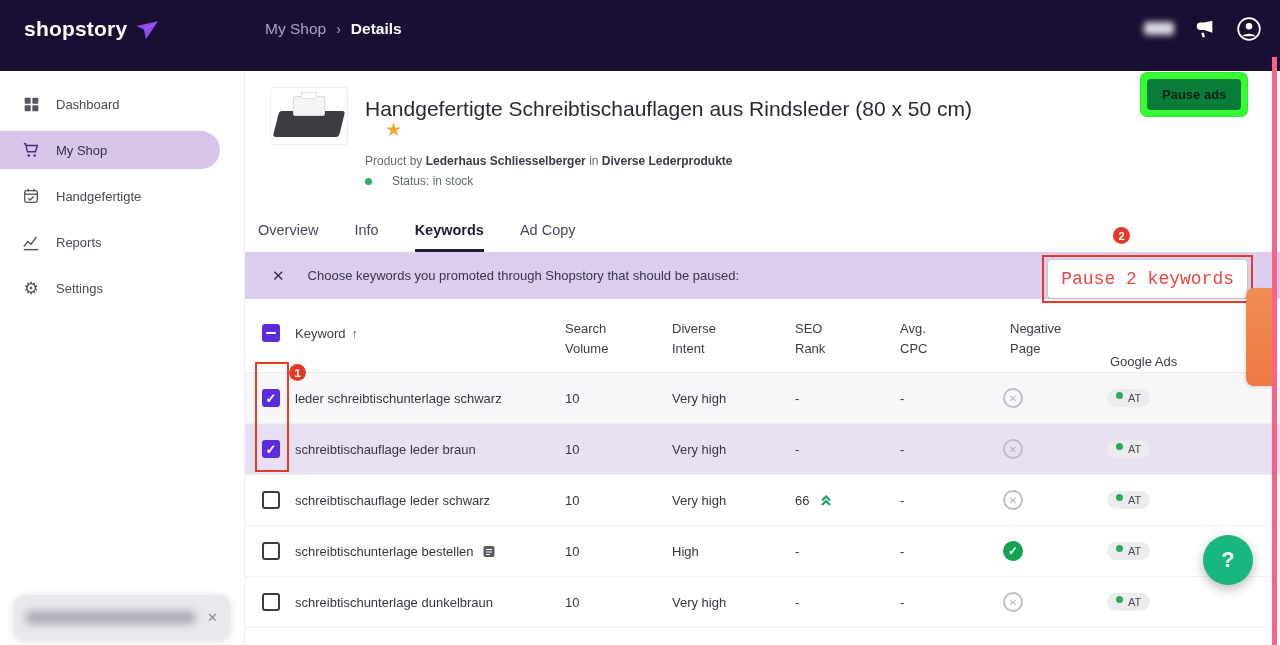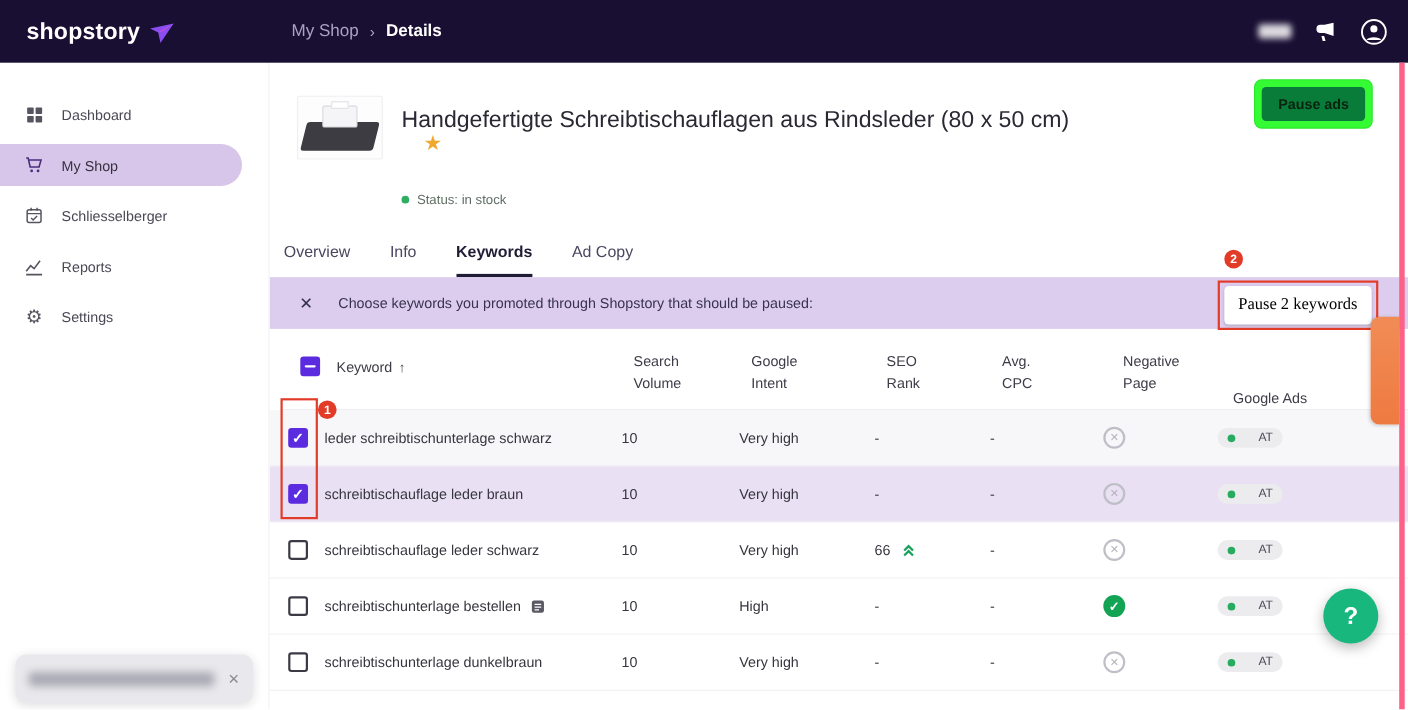--- a/index.html
+++ b/index.html
@@ -1,20 +1,20 @@
 <!DOCTYPE html>
 <html><head>
 <meta charset="utf-8">
 <style>
   * { box-sizing: border-box; margin: 0; padding: 0; }
   html,body { width:1280px; height:645px; }
   body { position:relative; overflow:hidden; background:#fff; font-family:"Liberation Sans",sans-serif; }
 
   
-  .topbar { position:absolute; top:0; left:0; right:0; height:57px; background:#190f33; z-index:30; }
+  .topbar { position:absolute; top:0; left:0; right:0; height:71px; background:#190f33; z-index:30; }
   .logo { position:absolute; left:24px; top:0; height:57px; display:flex; align-items:center; gap:7px; }
   .logo-text { color:#fff; font-size:21px; font-weight:700; letter-spacing:.2px; }
   .plane-icon { width:24px; height:24px; transform:rotate(12deg); }
   .breadcrumb { position:absolute; left:265px; top:0; height:57px; display:flex; align-items:center; gap:10px; font-size:15.5px; }
   .bc-parent { color:#a9a2c4; }
   .bc-sep { color:#a9a2c4; font-size:14px; }
   .bc-current { color:#fff; font-weight:700; }
   .topbar-right { position:absolute; right:18px; top:0; height:57px; display:flex; align-items:center; gap:20px; }
   .blur-blob { width:30px; height:13px; background:rgba(255,255,255,.85); border-radius:3px; filter:blur(3px); }
 
@@ -37,51 +37,51 @@
 
   .prod-img { position:absolute; left:25px; top:30px; width:78px; height:58px; background:#fdfdfd; border:1px solid #efeff2; border-radius:2px; overflow:hidden; }
   .prod-img .mat { position:absolute; left:5px; bottom:7px; width:66px; height:26px; background:#3d3c42; border-radius:3px; transform:skewX(-14deg); }
   .prod-img .printer { position:absolute; left:22px; top:8px; width:32px; height:20px; background:#f5f5f7; border:1px solid #d9d9de; border-radius:2px; }
   .prod-img .sheet { position:absolute; left:30px; top:4px; width:16px; height:7px; background:#fff; border:1px solid #e2e2e6; }
 
   .title { position:absolute; left:120px; top:24px; width:810px; font-size:21px; font-weight:500; color:#2b2834;margin-top:16px; }
   .star { position:absolute; left:140px; top:61px; color:#f0a92e; font-size:19px; }
   .byline { position:absolute; left:120px; top:97px; font-size:12px; color:#6a6875; }
   .byline b { color:#3c3a46; font-weight:700; }
-  .status { position:absolute; left:120px; top:117px; display:flex; align-items:center; gap:7px; font-size:12px; color:#5f6d64; }
+  .status { position:absolute; left:120px; top:117px; display:flex; align-items:center; gap:20px; font-size:12px; color:#5f6d64; }
   .dot-green { width:7px; height:7px; border-radius:50%; background:#2fae63; display:inline-block; }
 
   .pause-ads-hl { position:absolute; left:896px; top:16px; background:#35fb35; border-radius:6px; padding:6px; box-shadow:0 0 0 1px #29e829; }
   .pause-ads-btn { display:block; background:#0a7c39; color:#08230f; font-weight:700; font-size:13px; padding:8px 15px; border-radius:4px; border:none; cursor:pointer; font-family:inherit; }
 
   
   .tabs { position:absolute; left:0; right:0; top:152px; height:43px; display:flex; align-items:flex-end; padding-left:13px; gap:36px; }
   .tab { font-size:14.5px; color:#4b4660; padding-bottom:11px; cursor:pointer; border-bottom:3px solid transparent; }
   .tab.active { color:#201c36; font-weight:700; border-bottom-color:#201c36; }
 
   
   .banner { position:absolute; left:0; right:0; top:195px; height:47px; background:#dccdee; display:flex; align-items:center; }
   .banner-x { margin-left:27px; color:#352f4a; font-size:15px; cursor:pointer; }
   .banner-msg { margin-left:23px; font-size:13px; color:#39334e; }
   .ann-btn-outline { position:absolute; right:27px; top:3px; border:2px solid #e23c28; padding:3px 4px; }
-  .banner-btn { background:#fff; border:none; border-radius:4px; padding:9px 13px; font-size:15px; color:#000000; box-shadow:0 1px 3px rgba(0,0,0,.18); cursor:pointer; font-family:Liberation Serif, serif; white-space:nowrap; }
+  .banner-btn { background:#fff; border:none; border-radius:4px; padding:9px 13px; font-size:18px; color:#ef4444; box-shadow:0 1px 3px rgba(0,0,0,.18); cursor:pointer; font-family:Liberation Mono, monospace; white-space:nowrap; }
 
   
   .ann-circle { position:absolute; width:17px; height:17px; border-radius:50%; background:#e23c28; color:#fff; font-size:11px; font-weight:700; display:flex; align-items:center; justify-content:center; z-index:25; }
   #ann-badge-2 { left:868px; top:170px; }
   #ann-badge-1 { left:44px; top:307px; }
   .ann-rect-checkboxes { position:absolute; left:10px; top:305px; width:34px; height:110px; border:2px solid #e23c28; z-index:24; }
 
   
   .side-flag { position:absolute; right:8px; top:231px; width:26px; height:98px; background:linear-gradient(#f18c56,#ee7a41); border-radius:8px 0 0 8px; box-shadow:-1px 1px 3px rgba(0,0,0,.15); cursor:pointer; z-index:22; }
   .pink-strip { position:absolute; right:3px; top:57px; bottom:0; width:5px; background:#fd6188; z-index:40; }
   .help-btn { position:absolute; left:958px; top:478px; width:50px; height:50px; border-radius:50%; background:#17b77e; color:#fff; font-size:22px; font-weight:700; display:flex; align-items:center; justify-content:center; box-shadow:0 4px 12px rgba(0,0,0,.28); cursor:pointer; z-index:23; }
 
   
-  .thead { position:absolute; left:11px; right:0; top:242px; height:74px; border-bottom:1px solid #ececf1; font-size:13px; color:#3d3c47; }
+  .thead { position:absolute; left:0; right:0; top:242px; height:74px; border-bottom:1px solid #ececf1; font-size:13px; color:#3d3c47; }
   .th { position:absolute; font-weight:500; }
   .th.two span { display:block; line-height:20px; }
   .th-kw { left:50px; top:27px; display:flex; gap:6px; align-items:center; }
   .th-sv { left:320px; top:20px; }
   .th-bi { left:427px; top:20px; }
   .th-seo { left:550px; top:20px; }
   .th-cpc { left:655px; top:20px; }
   .th-lp { left:765px; top:20px; }
   .th-ga { left:865px; top:27px;margin-top:28px; }
 
@@ -101,21 +101,21 @@
   .c-sv  { left:320px; }
   .c-bi  { left:427px; }
   .c-seo { left:550px; }
   .c-cpc { left:655px; }
   .c-lp  { left:758px; }
   .c-ga  { left:862px; }
 
   .lp-cross { width:20px; height:20px; border:2px solid #bfbfc7; border-radius:50%; display:flex; align-items:center; justify-content:center; color:#b3b3bc; font-size:10px; }
   .lp-check { width:20px; height:20px; border-radius:50%; background:#12a354; color:#fff; font-size:12px; font-weight:700; display:flex; align-items:center; justify-content:center; }
 
-  .ga-pill { display:inline-flex; align-items:center; gap:21px; background:#ececef; border-radius:10px; padding:3px 9px; font-size:11px; color:#4b4a54; }
+  .ga-pill { display:inline-flex; align-items:flex-start; gap:5px; background:#ececef; border-radius:10px; padding:3px 9px; font-size:11px; color:#4b4a54; }
   .ga-pill i { width:7px; height:7px; border-radius:50%; background:#27ab5e; }
   .ga-pill b { font-weight:400; }
 
   .note-icon { width:14px; height:14px; }
   .trend-icon { width:14px; height:14px; margin-left:2px; }
   .sort-icon { font-size:12px; color:#3d3c47; }
 </style>
 </head>
 <body>
 
@@ -171,21 +171,21 @@
     </div>
     <div class="side-item">
       <span class="s-icon">
         <svg width="18" height="18" viewBox="0 0 20 20" fill="none" stroke="currentColor" stroke-width="1.5">
             <rect x="3" y="4" width="14" height="13" rx="2"></rect>
             <path d="M3 8h14"></path>
             <path d="M7 2v3M13 2v3"></path>
             <path d="M7 12.5l2 2 4-4"></path>
           </svg>
       </span>
-      <span>Schliesselberger</span>
+      <span>Handgefertigte</span>
     </div>
     <div class="side-item">
       <span class="s-icon">
         <svg width="18" height="18" viewBox="0 0 20 20" fill="none" stroke="currentColor" stroke-width="1.6">
             <path d="M2 15l4.5-5.5 3.5 3 6-8"></path>
             <path d="M2 18.5h16"></path>
           </svg>
       </span>
       <span>Reports</span>
     </div>
@@ -207,20 +207,26 @@
 
   <div class="prod-img">
     <div class="mat"></div>
     <div class="printer"></div>
     <div class="sheet"></div>
   </div>
 
   <div class="title">Handgefertigte Schreibtischauflagen aus Rindsleder (80 x 50 cm)</div>
   <div class="star">★</div>
 
+  <div class="byline">
+    <span>Product by</span>
+    <b>Lederhaus Schliesselberger</b>
+    <span>in</span>
+    <b>Diverse Lederprodukte</b>
+  </div>
 
   <div class="status">
     <span class="dot-green"></span>
     <span>Status: in stock</span>
   </div>
 
   <div class="pause-ads-hl">
     <button class="pause-ads-btn">Pause ads</button>
   </div>
 
@@ -247,21 +253,21 @@
     <span class="cb indet"></span>
     <span class="th th-kw">
       <span>Keyword</span>
       <span class="sort-icon">↑</span>
     </span>
     <span class="th two th-sv">
       <span>Search</span>
         <span>Volume</span>
     </span>
     <span class="th two th-bi">
-      <span>Google</span>
+      <span>Diverse</span>
         <span>Intent</span>
     </span>
     <span class="th two th-seo">
       <span>SEO</span>
         <span>Rank</span>
     </span>
     <span class="th two th-cpc">
       <span>Avg.</span>
         <span>CPC</span>
     </span>

